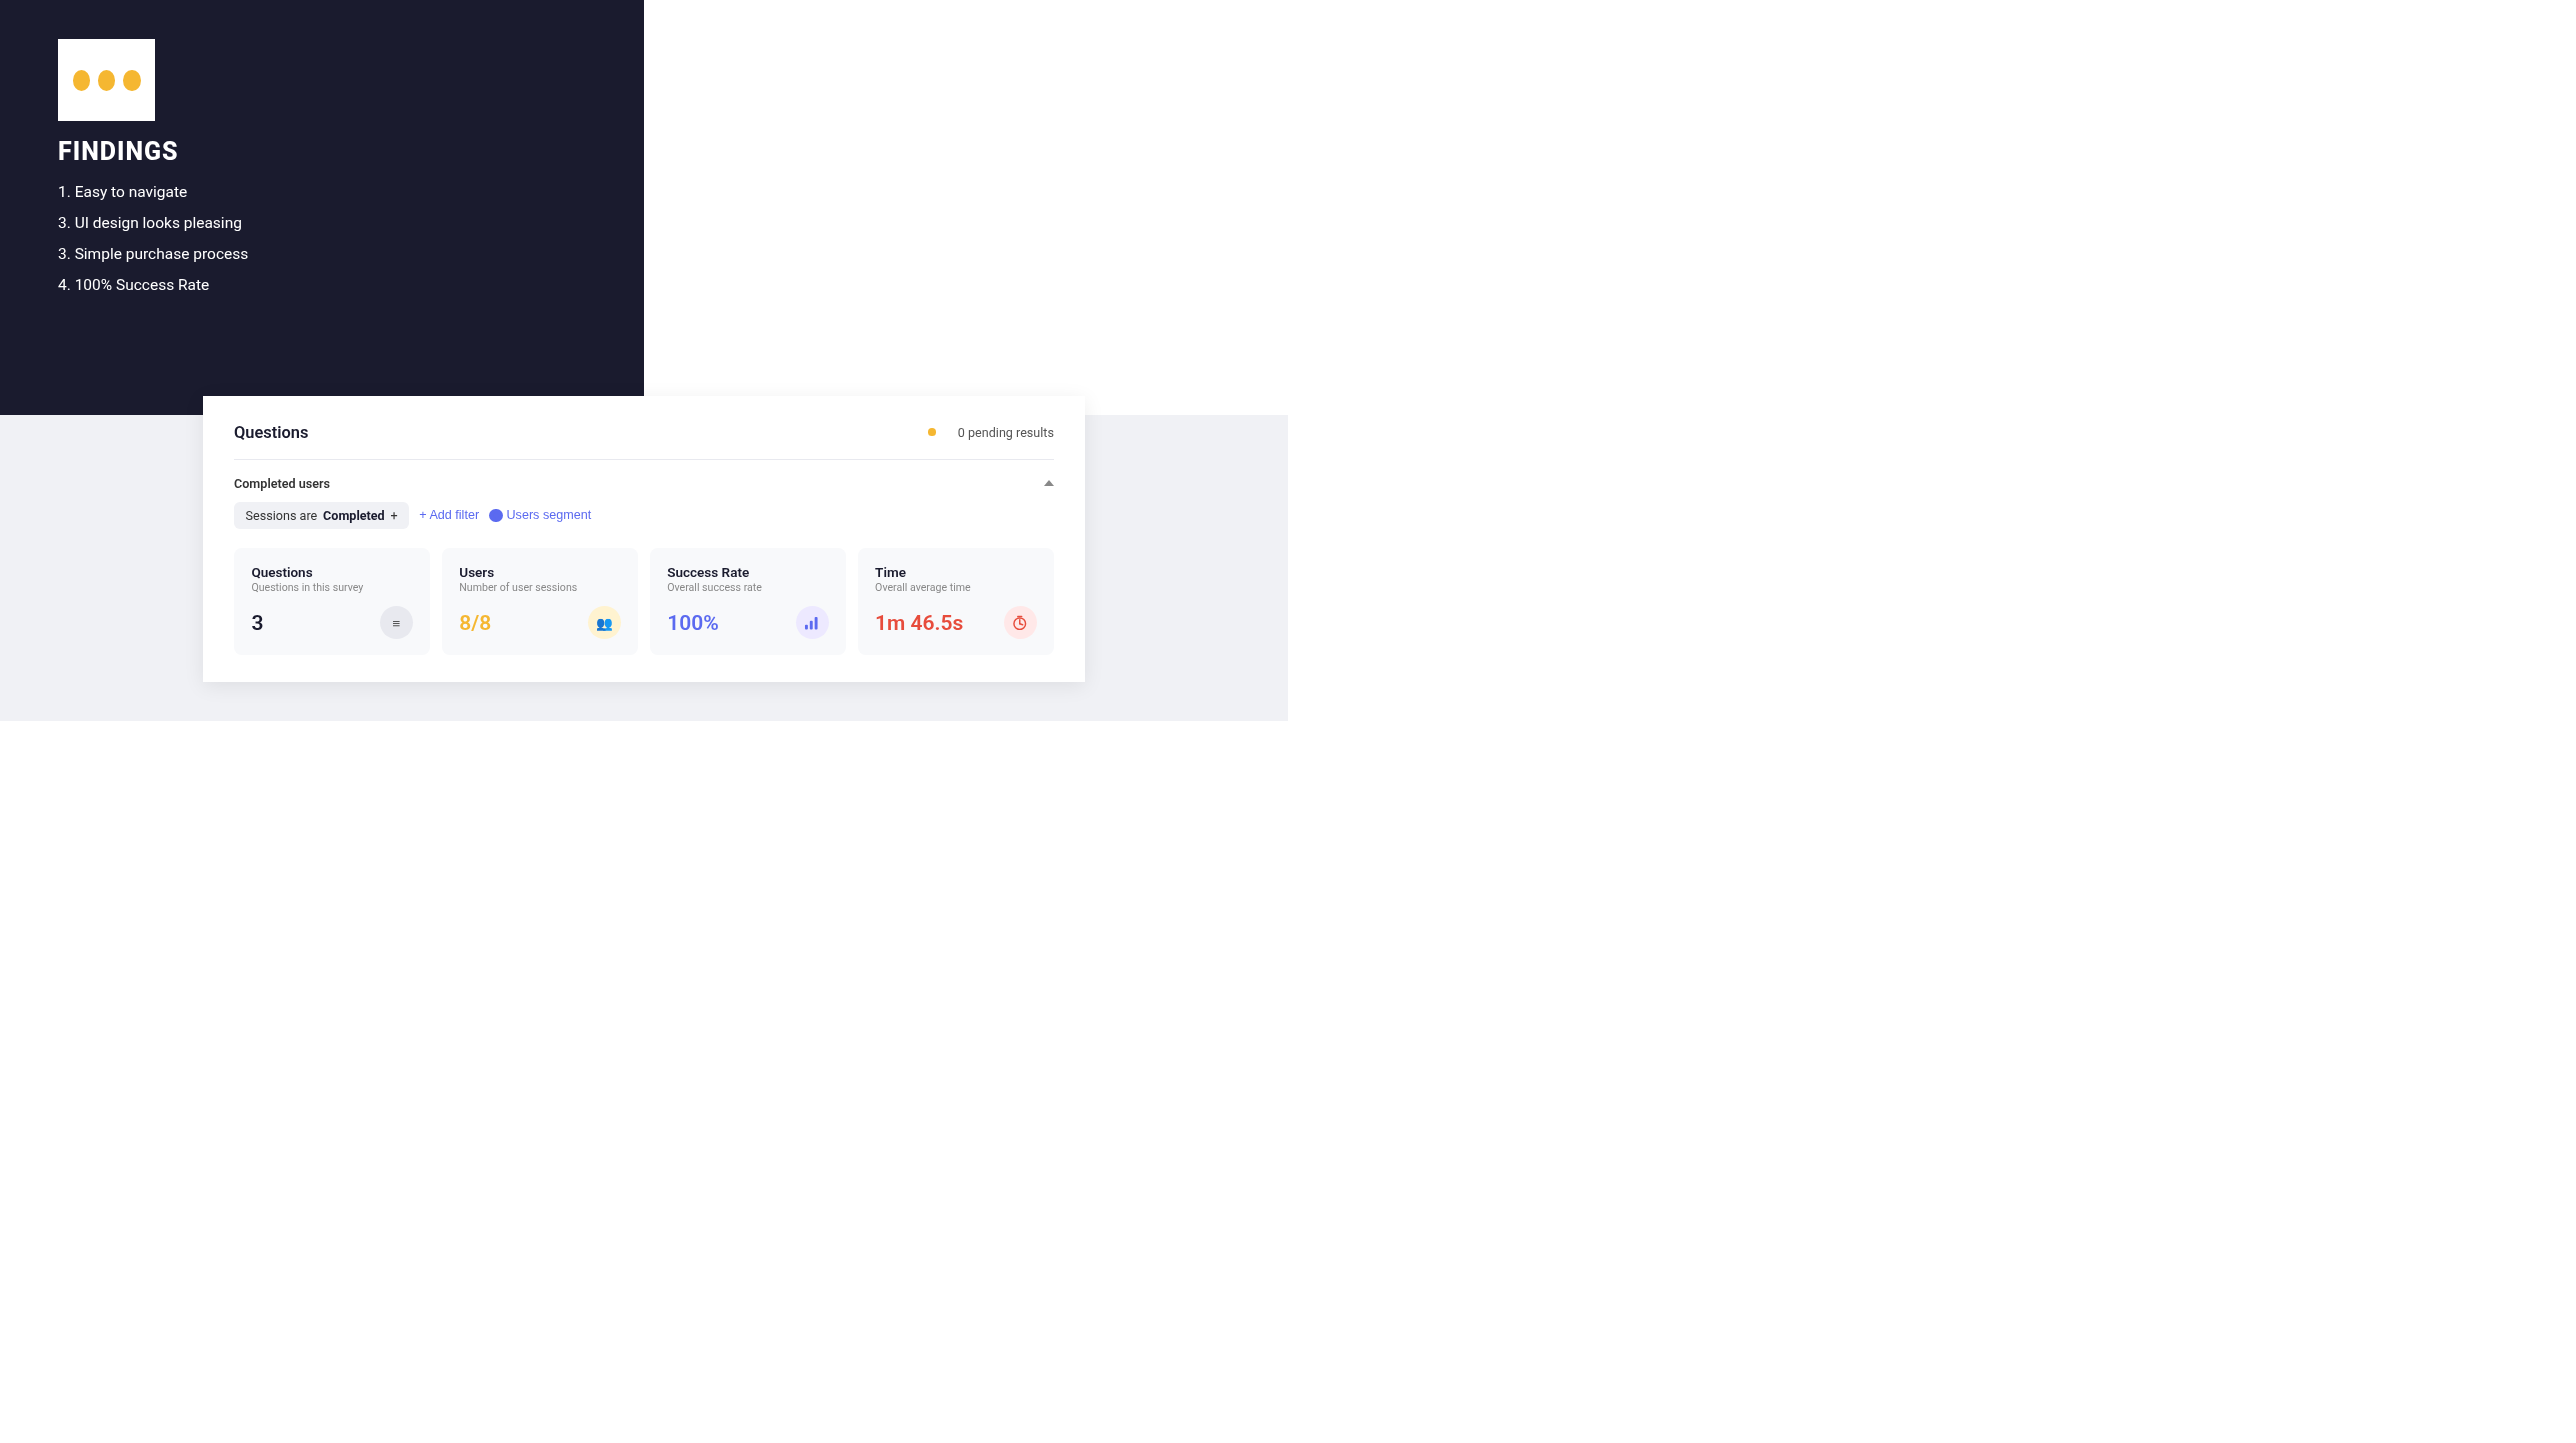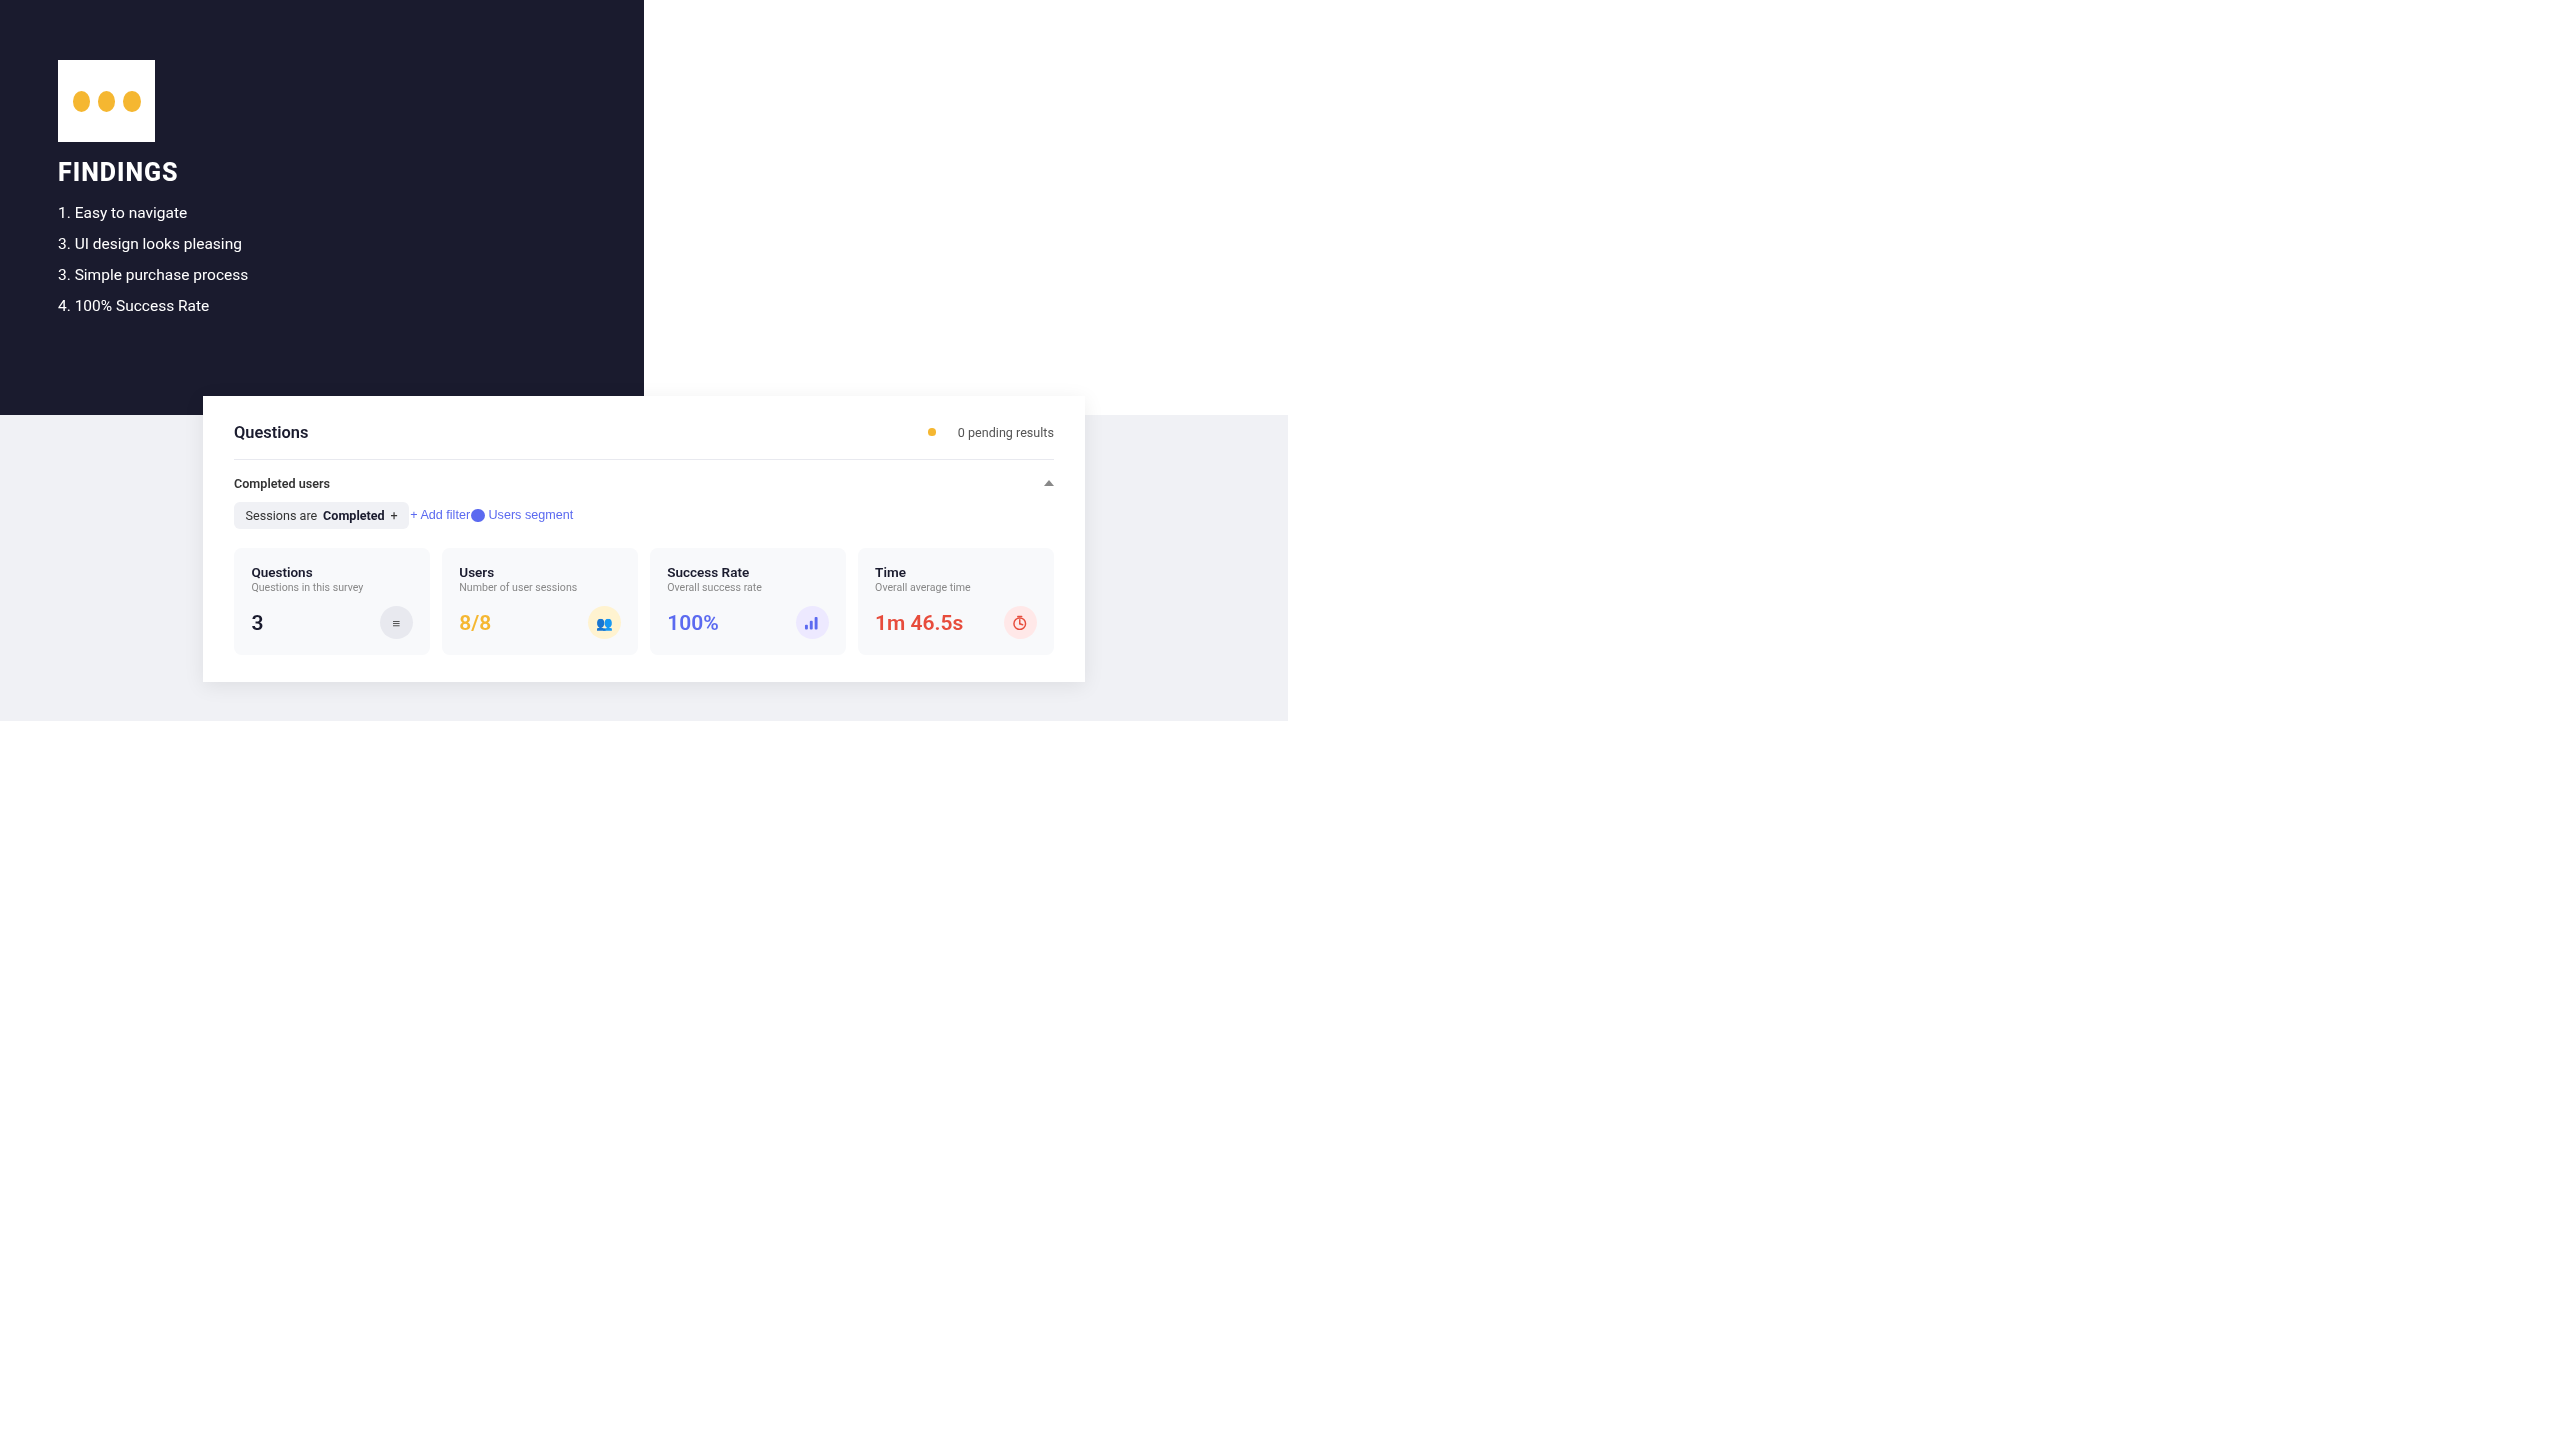--- a/index.html
+++ b/index.html
@@ -44,21 +44,21 @@
       font-size: 15.5px;
       color: white;
       line-height: 1.7;
       text-align: justify;
       max-width: 348px;
     }
 
     .right-panel {
       background-color: #1a1b2e;
       width: 50%;
-      padding: 60px 58px;
+      padding: 39px 58px;
       display: flex;
       flex-direction: column;
       gap: 15.5px;
     }
 
     .right-logo {
       width: 97px;
       height: 82px;
       background: white;
       display: flex;
@@ -170,21 +170,21 @@
       height: 0;
       border-left: 5.8px solid transparent;
       border-right: 5.8px solid transparent;
       border-bottom: 6.8px solid #888;
       cursor: pointer;
     }
 
     .filter-row {
       display: flex;
       align-items: center;
-      gap: 1px;
+      gap: 10px;
       margin-bottom: 19.3px;
     }
 
     .filter-tag {
       display: flex;
       align-items: center;
       gap: 5.8px;
       background: #f0f1f5;
       border-radius: 5.8px;
       padding: 5.8px 11.6px;

